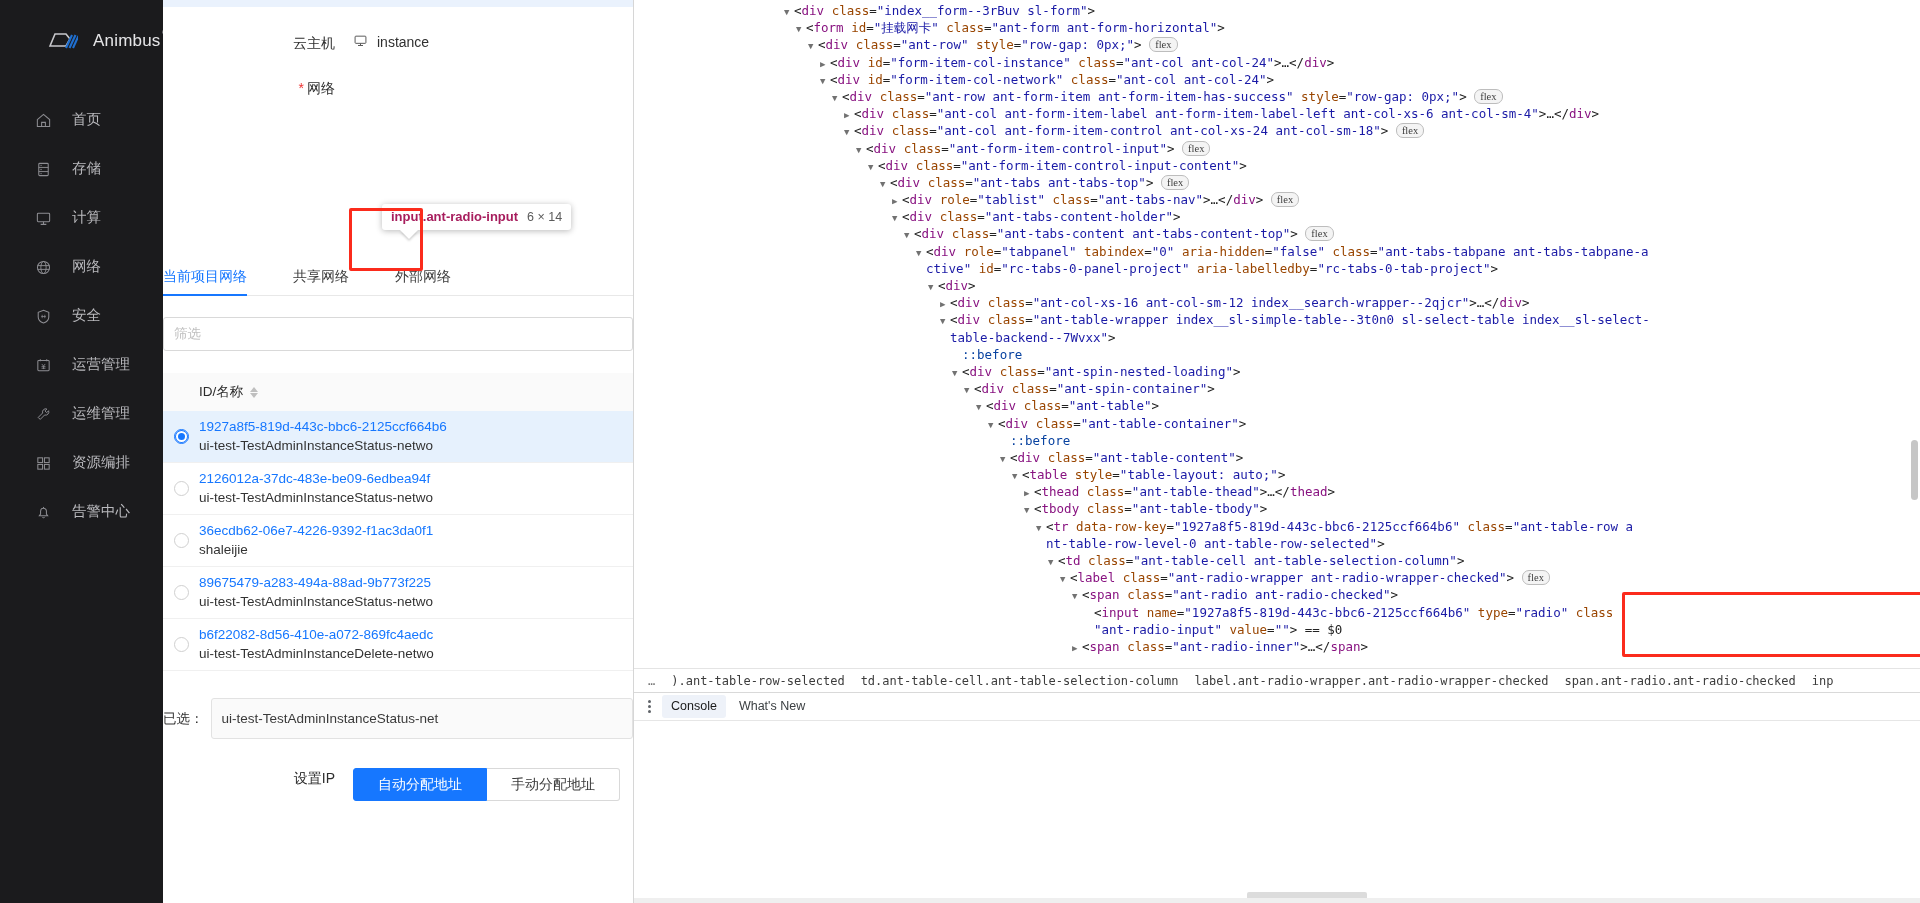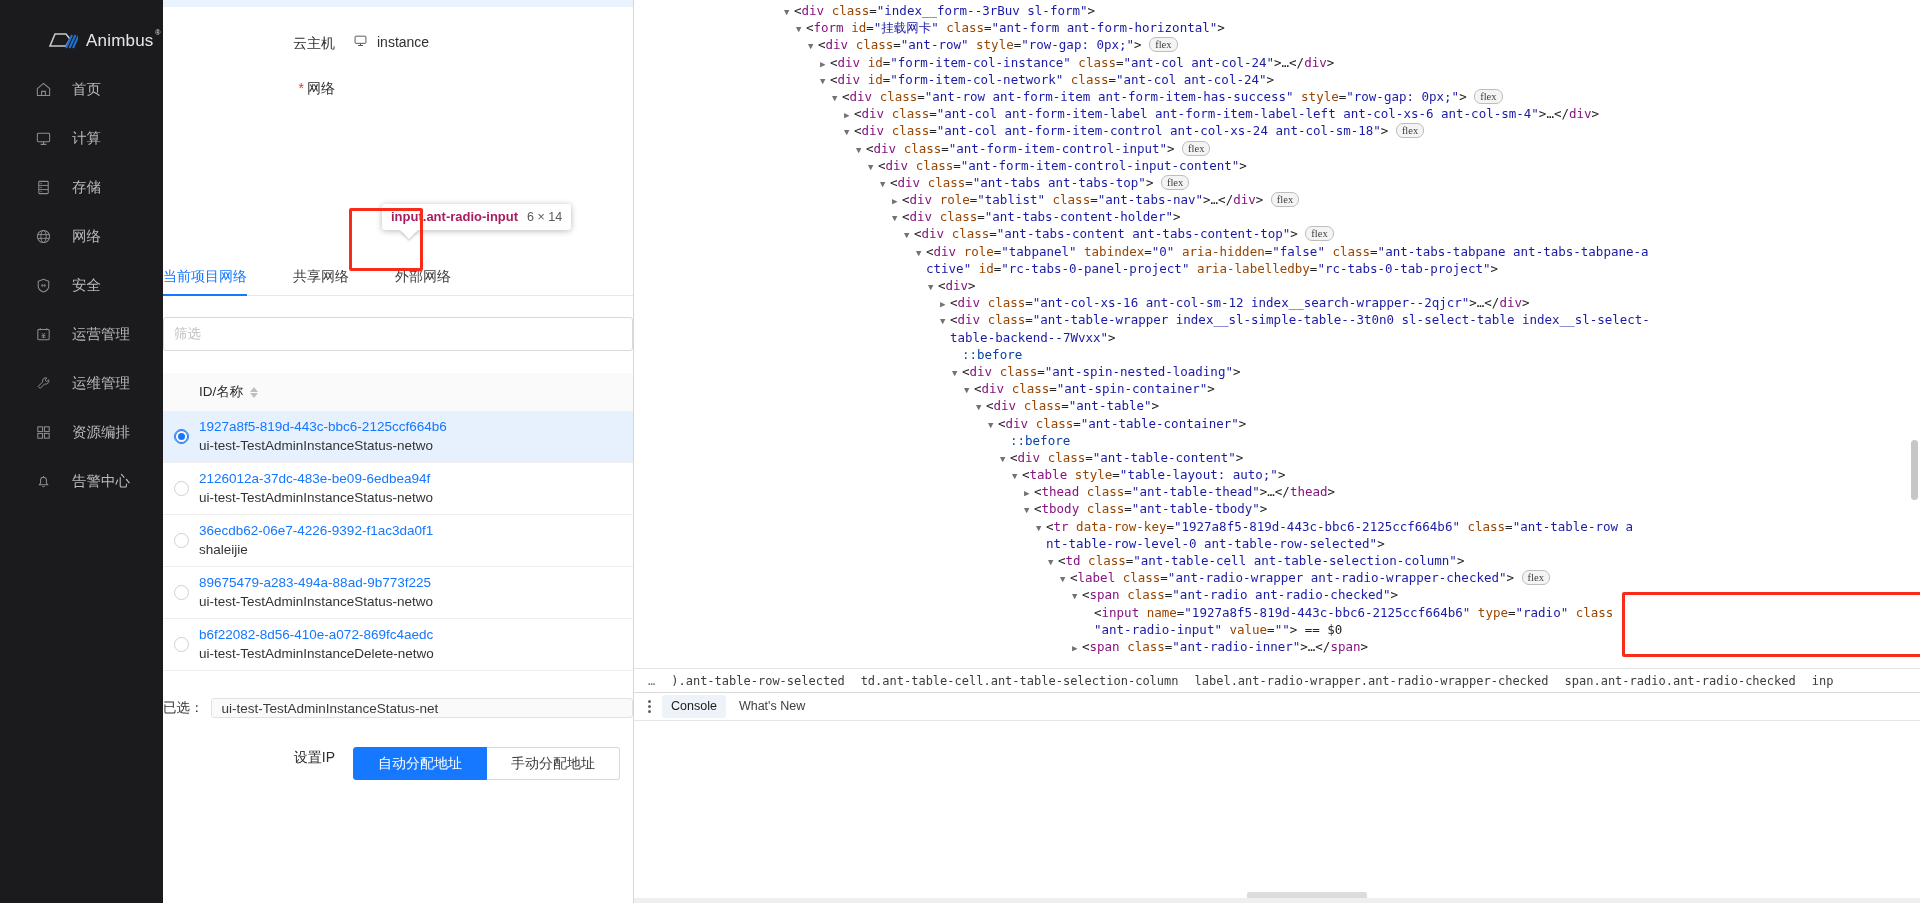--- a/index.html
+++ b/index.html
@@ -15,29 +15,29 @@
   
   #app-viewport {
     position:absolute; left:0; top:0; width:633px; height:903px;
     overflow:hidden; background:#ffffff;
   }
   #sidebar {
     position:absolute; left:0; top:0; width:163px; height:903px;
     background:#1b1b1d; color:#c9c9cc;
   }
   .brand {
-    display:flex; align-items:center; gap:8px;
+    display:flex; align-items:center; gap:15px;
     padding:20px 0 0 46px; height:62px;
   }
   .brand-mark { width:32px; height:22px; position:relative; flex:0 0 auto; }
   .brand-name { font-size:17px; color:#e6e6e8; letter-spacing:.2px; position:relative; }
   .brand-name sup { font-size:7px; position:absolute; top:-2px; right:-7px; }
   .nav { margin-top:18px; }
   .nav-item {
-    display:flex; align-items:flex-start; height:49px; padding-left:34px;
+    display:flex; align-items:flex-end; height:49px; padding-left:34px;
     color:#9a9a9e; font-size:14px; cursor:pointer;
   }
   .nav-item .nav-ico {
     width:18px; height:18px; margin-right:20px; flex:0 0 auto;
     display:flex; align-items:center; justify-content:center;
     color:#8d8d92;
   }
   .nav-item .nav-lbl { color:#b9b9bd; font-size:14.5px; }
 
   #app-page {
@@ -105,21 +105,21 @@
   .cell-id {
     color:#1677ff; font-size:13.5px; white-space:nowrap; line-height:19px;
   }
   .cell-name {
     color:#333; font-size:13.5px; white-space:nowrap; line-height:20px;
   }
 
   .selected-row { display:flex; align-items:center; margin-top:27px; }
   .selected-label { font-size:13.5px; color:#333; margin-right:7px; white-space:nowrap; }
   .selected-box {
-    border:1px solid #e2e2e2; background:#fafafa; border-radius:3px; height:20px;
+    border:1px solid #e2e2e2; background:#fafafa; border-radius:3px; height:41px;
     display:flex; align-items:center; padding:0 10px; font-size:13.5px; color:#3a3a3a;
     white-space:nowrap; overflow:hidden; flex:1 1 auto;
   }
 
   .row-setip { margin-top:29px; }
   .btn-group { display:flex; }
   .btn {
     height:33px; padding:0 24px; display:flex; align-items:center; justify-content:center;
     font-size:14px; border:1px solid #d9d9d9; cursor:pointer; background:#fff; color:#3a3a3a;
     white-space:nowrap;
@@ -248,38 +248,38 @@
               <path d="M2.5 8 L9 2.6 L15.5 8 V15.4 H2.5 Z" fill="none" stroke="currentColor" stroke-width="1.1"></path>
               <path d="M7 15.4 V11 H11 V15.4" fill="none" stroke="currentColor" stroke-width="1.1"></path>
             </svg>
         </span>
         <span class="nav-lbl">首页</span>
       </div>
 
       <div class="nav-item">
         <span class="nav-ico">
           <svg width="17" height="17" viewBox="0 0 18 18">
-              <rect x="2.5" y="3.5" width="13" height="9" rx="1" fill="none" stroke="currentColor" stroke-width="1.1"></rect>
-              <path d="M9 12.5 V15.2 M6 15.2 H12" stroke="currentColor" stroke-width="1.1" fill="none"></path>
-            </svg>
-        </span>
-        <span class="nav-lbl">计算</span>
-      </div>
-
-      <div class="nav-item">
-        <span class="nav-ico">
-          <svg width="17" height="17" viewBox="0 0 18 18">
               <rect x="4" y="2.5" width="10" height="13" rx="1" fill="none" stroke="currentColor" stroke-width="1.1"></rect>
               <path d="M4 6.8 H14 M4 11.2 H14" stroke="currentColor" stroke-width="1"></path>
               <circle cx="6.4" cy="4.6" r=".7" fill="currentColor"></circle>
               <circle cx="6.4" cy="9" r=".7" fill="currentColor"></circle>
               <circle cx="6.4" cy="13.3" r=".7" fill="currentColor"></circle>
             </svg>
         </span>
         <span class="nav-lbl">存储</span>
+      </div>
+
+      <div class="nav-item">
+        <span class="nav-ico">
+          <svg width="17" height="17" viewBox="0 0 18 18">
+              <rect x="2.5" y="3.5" width="13" height="9" rx="1" fill="none" stroke="currentColor" stroke-width="1.1"></rect>
+              <path d="M9 12.5 V15.2 M6 15.2 H12" stroke="currentColor" stroke-width="1.1" fill="none"></path>
+            </svg>
+        </span>
+        <span class="nav-lbl">计算</span>
       </div>
 
       <div class="nav-item">
         <span class="nav-ico">
           <svg width="17" height="17" viewBox="0 0 18 18">
               <circle cx="9" cy="9" r="6.4" fill="none" stroke="currentColor" stroke-width="1.1"></circle>
               <ellipse cx="9" cy="9" rx="2.8" ry="6.4" fill="none" stroke="currentColor" stroke-width="1"></ellipse>
               <path d="M2.8 7 H15.2 M2.8 11 H15.2" stroke="currentColor" stroke-width="1"></path>
             </svg>
         </span>

